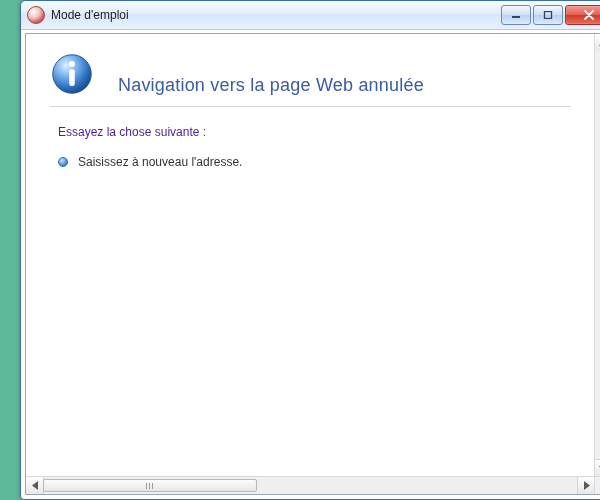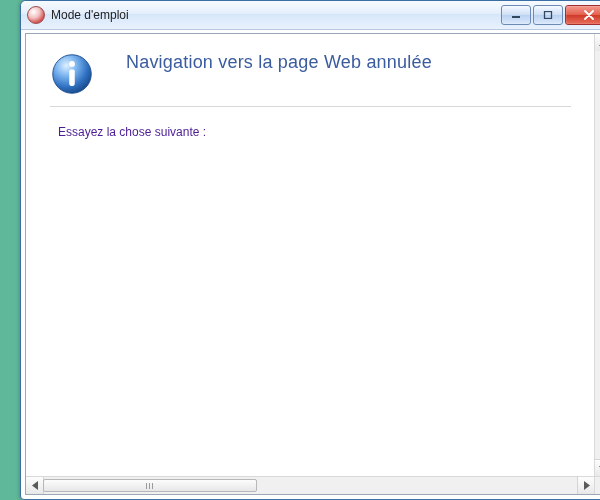--- a/index.html
+++ b/index.html
@@ -49,21 +49,21 @@
     position:absolute;left:4px;right:4px;top:32px;bottom:4px;
     border:1px solid #9aa7b7;background:#fff;
   }
   .viewport{
     position:absolute;left:0;right:17px;top:0;bottom:17px;
     overflow:hidden;background:#fff;
   }
   .content{
     padding:18px 24px 24px 24px;font-size:12px;color:#333;
   }
-  .header-row{display:flex;align-items:flex-start;gap:32px;margin-bottom:10px;}
+  .header-row{display:flex;align-items:flex-end;gap:24px;margin-bottom:10px;}
   .info-icon{width:44px;height:44px;flex:0 0 auto;}
   .page-title{
     font-size:18px;color:#3b5c9f;font-weight:400;letter-spacing:.2px;
   }
   .divider{border:none;border-top:1px solid #d7d7d7;margin:6px 0 18px 0;}
   .intro{margin:0 0 14px 8px;color:#4c1d95;}
   .bullet-list{margin:0;padding:0 0 0 28px;list-style:none;}
   .bullet-list li{
     position:relative;color:#333;line-height:1.6;margin-bottom:6px;
   }
@@ -154,20 +154,23 @@
               </radialGradient>
             </defs>
             <circle cx="24" cy="24" r="21" fill="url(#ig)" stroke="#1b4c8c" stroke-width="1"></circle>
             <circle cx="24" cy="13" r="3.2" fill="#fff"></circle>
             <rect x="21" y="19" width="6" height="18" rx="2" fill="#fff"></rect>
           </svg>
           <div class="page-title">Navigation vers la page Web annulée</div>
         </div>
         <hr class="divider">
         <p class="intro">Essayez la chose suivante :</p>
+        <ul class="bullet-list">
+          <li>Saisissez à nouveau l'adresse.</li>
+        </ul>
       </div>
     </div>
 
     <div class="vscroll">
       <div class="arrow up">
         <svg width="9" height="6">
             <polygon class="tri" points="4.5,0 9,6 0,6"></polygon>
           </svg>
       </div>
       <div class="track"></div>

